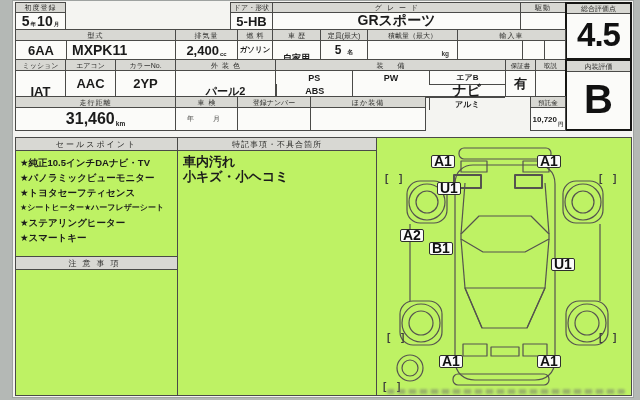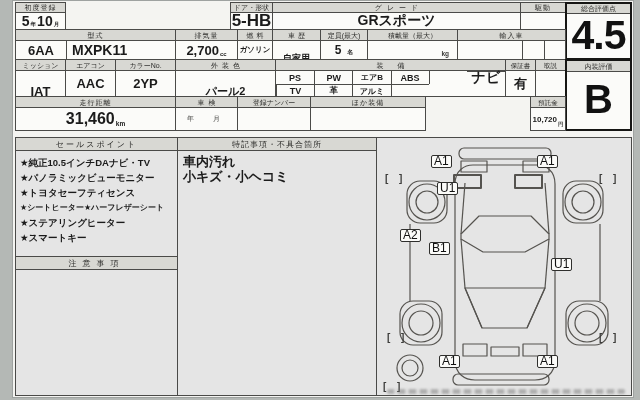--- a/index.html
+++ b/index.html
@@ -15,29 +15,29 @@
   .cell{position:absolute;box-sizing:border-box;border:1px solid #4a4a48;background:#fbfbf9;}
   .ch{box-sizing:border-box;background:#d8d8d3;border-bottom:1px solid #4a4a48;
       font-size:7px;line-height:10px;height:10px;color:#2c2c2a;text-align:center;
       white-space:nowrap;overflow:hidden;letter-spacing:1px;}
   .ch.tall{height:11px;line-height:11px;}
   .ch.sp{letter-spacing:5px;text-indent:5px;}
   .cv{display:flex;align-items:center;justify-content:center;font-weight:bold;white-space:nowrap;}
   .unit{font-weight:bold;}
   .bigbox{position:absolute;box-sizing:border-box;border:2px solid #161614;background:#fbfbf9;}
   .bigval{display:flex;align-items:center;justify-content:center;font-weight:bold;color:#111;}
-  .panel{position:absolute;box-sizing:border-box;border:1px solid #4a4a48;background:#e5e5e5;}
+  .panel{position:absolute;box-sizing:border-box;border:1px solid #4a4a48;background:#bef264;}
   .ph{box-sizing:border-box;background:#d8d8d3;border-bottom:1px solid #4a4a48;
       font-size:8px;height:13px;line-height:13px;text-align:center;color:#2c2c2a;letter-spacing:2px;white-space:nowrap;}
   .slist{padding:4px 3px 0 4px;}
   .sline{font-size:9.5px;font-weight:bold;line-height:15px;white-space:nowrap;letter-spacing:0;}
   .sline.small{font-size:8px;}
   .rline{font-size:13px;font-weight:700;line-height:15px;padding-left:5px;white-space:nowrap;}
   .mk{position:absolute;border:1px solid #2f2f2d;border-radius:2px;background:#fbfbf9;
-      font-size:12px;font-weight:normal;line-height:11px;padding:0 2px;color:#111;}
+      font-size:14px;font-weight:bold;line-height:11px;padding:0 2px;color:#111;}
   .br{position:absolute;font-size:10px;font-weight:bold;color:#3c3c3a;letter-spacing:4px;white-space:nowrap;}
   .vdiv{position:absolute;width:1px;background:#4a4a48;}
   .legendblur{position:absolute;height:5px;border-radius:2px;
       background:repeating-linear-gradient(90deg, rgba(110,110,110,.45) 0 7px, rgba(160,160,160,.15) 7px 11px);
       filter:blur(1px);}
   svg{display:block;}
 </style>
 </head>
 <body>
 
@@ -50,50 +50,50 @@
       <span>5</span>
       <span class="unit" style="font-size:5.5px;align-self:flex-end;margin:0 1px 1px 1px">年</span>
       <span>10</span>
       <span class="unit" style="font-size:5.5px;align-self:flex-end;margin:0 0 1px 1px">月</span>
     </div>
   </div>
 
 
   <div class="cell" style="left:230px;top:2px;width:43px;height:28px">
     <div class="ch" style="letter-spacing:0">ドア・形状</div>
-    <div class="cv" style="height:16px;font-size:17px">5-HB</div>
+    <div class="cv" style="height:16px;font-size:13px">5-HB</div>
   </div>
 
   <div class="cell" style="left:272px;top:2px;width:249px;height:28px">
     <div class="ch sp">グレード</div>
     <div class="cv" style="height:16px;font-size:14px">GRスポーツ</div>
   </div>
 
   <div class="cell" style="left:520px;top:2px;width:46px;height:28px">
     <div class="ch">駆動</div>
     <div class="cv" style="height:16px;font-size:11px"></div>
   </div>
 
   <div class="bigbox" style="left:565px;top:2px;width:67px;height:58px">
     <div class="ch" style="border-bottom:1px solid #4a4a48;letter-spacing:0">総合評価点</div>
-    <div class="bigval" style="height:42px;font-size:41px;letter-spacing:-1px">4.5</div>
+    <div class="bigval" style="height:42px;font-size:33px;letter-spacing:-1px">4.5</div>
   </div>
 
   <div class="cell" style="left:15px;top:29px;width:161px;height:31px">
     <div class="ch tall">型式</div>
     <div style="display:flex;height:18px">
       <div class="cv" style="width:50px;border-right:1px solid #4a4a48;font-size:13px">6AA</div>
       <div class="cv" style="flex:1;font-size:14px;justify-content:flex-start;padding-left:5px">MXPK11</div>
     </div>
   </div>
 
   <div class="cell" style="left:175px;top:29px;width:63px;height:31px">
     <div class="ch tall">排気量</div>
     <div class="cv" style="height:18px;font-size:13px">
-      <span>2,700</span>
+      <span>2,400</span>
       <span class="unit" style="font-size:6px;align-self:flex-end;margin:0 0 2px 1px">cc</span>
     </div>
   </div>
 
   <div class="cell" style="left:237px;top:29px;width:36px;height:31px">
     <div class="ch tall sp" style="letter-spacing:3px;text-indent:3px">燃料</div>
     <div class="cv" style="height:18px;font-size:7.5px">ガソリン</div>
   </div>
 
   <div class="cell" style="left:272px;top:29px;width:49px;height:31px">
@@ -137,21 +137,21 @@
     <div class="cv" style="height:25px;font-size:13px">2YP</div>
   </div>
 
   <div class="cell" style="left:175px;top:59px;width:101px;height:38px">
     <div class="ch tall sp" style="letter-spacing:4px;text-indent:4px">外装色</div>
     <div class="cv" style="height:41px;font-size:11px">パール2</div>
   </div>
 
   <div class="cell" style="left:275px;top:59px;width:231px;height:38px">
     <div class="ch tall sp" style="letter-spacing:14px;text-indent:14px">装備</div>
-    <div style="display:grid;grid-template-columns:repeat(6,1fr);grid-template-rows:13px 13px;height:26px">
+    <div style="display:grid;grid-template-columns:repeat(3,1fr);grid-template-rows:13px 13px;height:26px">
       <div class="cv" style="font-size:9px">PS</div>
       <div class="cv" style="font-size:9px;border-left:1px solid #4a4a48">PW</div>
       <div class="cv" style="font-size:8px;border-left:1px solid #4a4a48">エアB</div>
       <div class="cv" style="font-size:9px;border-left:1px solid #4a4a48">ABS</div>
       <div class="cv" style="font-size:9px;border-left:1px solid #4a4a48"></div>
       <div class="cv" style="font-size:14px;border-top:1px solid #4a4a48">ナビ</div>
       <div class="cv" style="font-size:9px;border-top:1px solid #4a4a48;border-left:1px solid #4a4a48">TV</div>
       <div class="cv" style="font-size:8.5px;border-top:1px solid #4a4a48;border-left:1px solid #4a4a48">革</div>
       <div class="cv" style="font-size:8px;border-top:1px solid #4a4a48;border-left:1px solid #4a4a48">アルミ</div>
       <div class="cv" style="font-size:9px;border-top:1px solid #4a4a48;border-left:1px solid #4a4a48"></div>

